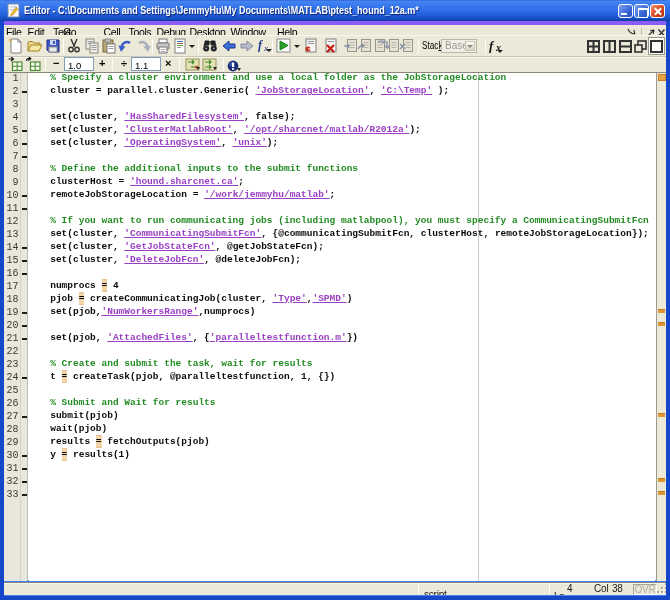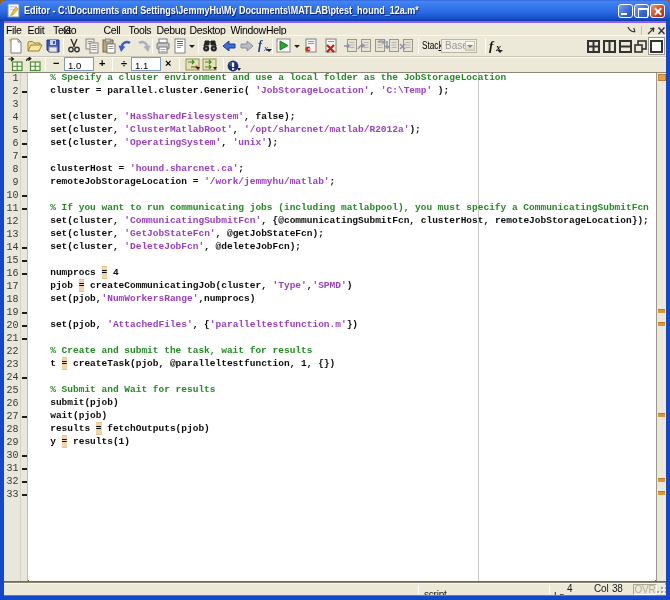--- a/index.html
+++ b/index.html
@@ -1,18 +1,18 @@
 <!DOCTYPE html>
 <html><head>
 <meta charset="utf-8">
 <style>
 * { margin:0; padding:0; box-sizing:border-box; }
 html,body { width:670px; height:600px; background:#fff; overflow:hidden; }
 body { font-family:"Liberation Sans", sans-serif; }
-.win { position:absolute; left:0; top:0; width:670px; height:600px; background:#a16207; }
+.win { position:absolute; left:0; top:0; width:670px; height:600px; background:#3b82f6; }
 
 .bL { position:absolute; left:0; top:21px; width:4px; bottom:0; background:#1548c9; }
 .bR { position:absolute; right:0; top:21px; width:4px; bottom:0; background:#1548c9; }
 .bB { position:absolute; left:0; bottom:0; height:5px; width:670px; background:#1548c9; }
 .bB .hi { position:absolute; left:4px; right:4px; top:0; height:1px; background:#4a80e8; }
 
 .title { position:absolute; left:0; top:0; width:670px; height:21px;
   background:linear-gradient(180deg,#2f62d8 0%,#4585f2 6%,#3a7bee 22%,#2b6be6 55%,#1850c8 88%,#0e3c9e 100%);
   border-radius:6px 6px 0 0; }
 .title .txt { position:absolute; left:24px; top:4px; color:#fff; font-size:11px; font-weight:bold;
@@ -23,21 +23,21 @@
 .tbtn.min { left:618px; background:linear-gradient(135deg,#7ba0f2 0%,#3a68d8 60%,#2550b8 100%); }
 .tbtn.max { left:634px; background:linear-gradient(135deg,#7ba0f2 0%,#3a68d8 60%,#2550b8 100%); }
 .tbtn.cls { left:650px; background:linear-gradient(135deg,#ef9679 0%,#d9451d 55%,#a92d0b 100%); }
 .tbtn.min:after { content:""; position:absolute; left:2px; bottom:2px; width:6px; height:2px; background:#fff; }
 .tbtn.max:after { content:""; position:absolute; left:3px; top:3px; width:8px; height:7px;
   border:1px solid #fff; border-top:2px solid #fff; }
 .tbtn.cls:before, .tbtn.cls:after { content:""; position:absolute; left:6px; top:2px; width:2px; height:9px; background:#fff; }
 .tbtn.cls:before { transform:rotate(45deg); }
 .tbtn.cls:after { transform:rotate(-45deg); }
 
-.menu { position:absolute; left:0; right:4px; top:21px; height:14px; background:#ece9d8; font-size:10.5px; letter-spacing:-0.35px; color:#000; border-top:2px solid #8b5cf6; }
+.menu { position:absolute; left:0; right:4px; top:21px; height:14px; background:#ece9d8; font-size:10.5px; letter-spacing:-0.35px; color:#000; border-top:4px solid #8b5cf6; }
 .menu span { position:absolute; top:0.5px; }
 .menu u { text-decoration:underline; }
 
 .tb1 { position:absolute; left:0; right:4px; top:35px; height:21px; background:#ece9d8; border-top:1px solid #f7f6ef; }
 .tb2 { position:absolute; left:0; right:4px; top:56px; height:16px; background:#ece9d8; border-top:1px solid #c9c6b6; box-shadow:inset 0 1px 0 #f7f6ef; }
 .grip { position:absolute; width:3px; background-image:radial-gradient(circle at 1px 1px,#b8b5a4 1px,transparent 1.2px); background-size:3px 3px; }
 .sep { position:absolute; width:1px; background:#c6c3b2; border-right:1px solid #fdfcf7; }
 .ic { position:absolute; }
 .dd { position:absolute; width:0; height:0; border-left:3px solid transparent; border-right:3px solid transparent; border-top:3px solid #222; }
 .lbl { position:absolute; font-size:11px; color:#000; }
@@ -46,21 +46,21 @@
 .gutter { position:absolute; left:0; top:0; width:24px; height:508px; background:#e9e7db; border-right:1px solid #c0beb0; }
 .gutNums { position:absolute; left:0; top:-1.5px; width:14.5px; text-align:right; font-family:"Liberation Mono",monospace; font-size:10px; line-height:13px; color:#3a3a32; white-space:pre; }
 .gutDash { position:absolute; left:0; top:0; width:28px; height:508px; }
 .gutDash i { position:absolute; left:17.5px; width:5.5px; height:2px; background:#1c1c1c; }
 .gutDiv { position:absolute; left:16px; top:0; width:1px; height:508px; background:#d4d2c6; }
 .codewrap { position:absolute; left:25px; top:0; right:11px; height:508px; background:#fff; overflow:hidden; }
 .colline { position:absolute; left:449px; top:0; width:1px; height:508px; background:#c9c9c9; }
 pre.code { position:absolute; left:0; top:-2px; font-family:"Liberation Mono",monospace; font-size:9.5px; font-weight:bold;
   line-height:13px; color:#0a0a0a; padding-left:21.2px; }
 pre.code .c { color:#228b22; }
-pre.code .s { color:#9a3fc4; }
+pre.code .s { color:#9a3fc4;text-decoration:underline; }
 pre.code .hl { background:#f1d4a8; box-shadow:0 -1px 0 #eac28e, 0 1px 0 #eac28e; }
 
 .mlint { position:absolute; right:0; top:0; width:10px; height:508px; background:#ece9d8; border-left:1px solid #9a988a; }
 .mlint .top { position:absolute; left:1px; top:1px; width:8px; height:7px; background:#e8a33c; border:1px solid #c28030; }
 .mlint .tick { position:absolute; left:1px; width:7px; height:4px; background:#dd9733; border-top:1px solid #c07818; }
 
 .status { position:absolute; left:4px; right:4px; top:582px; height:13px; background:#ece9d8; border-top:1px solid #898775; box-shadow:inset 0 1px 0 #f7f6ef; font-size:10px; letter-spacing:-0.2px; color:#1a1a1a; }
 .status .vsep { position:absolute; top:2px; bottom:1px; width:1px; background:#aca899; border-right:1px solid #fff; }
 .ovr { position:absolute; left:629px; top:1px; width:24px; height:11px; border:1px solid #aca899; border-bottom-color:#fff; border-right-color:#fff; color:#b2af9e; font-size:10px; text-align:center; line-height:10px; }
 </style>
@@ -84,21 +84,21 @@
   <div class="menu">
     <span style="left:6px"><u>F</u>ile</span>
     <span style="left:27.5px"><u>E</u>dit</span>
     <span style="left:53px"><u>T</u>ext</span>
     <span style="left:63px"><u>G</u>o</span>
     <span style="left:103.5px"><u>C</u>ell</span>
     <span style="left:128.5px"><u>T</u>ools</span>
     <span style="left:156.5px"><u>D</u>ebug</span>
     <span style="left:189.5px">Des<u>k</u>top</span>
     <span style="left:230.5px"><u>W</u>indow</span>
-    <span style="left:266px"><u>H</u>elp</span>
+    <span style="left:277px"><u>H</u>elp</span>
     <svg style="position:absolute;left:626px;top:3px" width="40" height="10" viewBox="0 0 40 10">
       <path d="M2,1 Q3.5,5.5 9,6 M9,6 l-4.2,-1 M9,6 l-1.2,-4" stroke="#333" stroke-width="1.1" fill="none"></path>
       <line x1="15.5" y1="0" x2="15.5" y2="10" stroke="#c2bfae"></line>
       <path d="M22,8 L28,2 M28,2 l-4,0.8 M28,2 l-0.8,4" stroke="#333" stroke-width="1.1" fill="none"></path>
       <path d="M32.5,1.5 L38.5,8 M38.5,1.5 L32.5,8" stroke="#333" stroke-width="1.4" fill="none"></path>
     </svg>
   </div>
   <div class="tb1" id="tb1">
       <div class="grip" style="left:1px;top:3px;height:15px"></div>
       <span class="ic" style="left:8px;top:2px;width:16px;height:16px"><svg width="16" height="16" viewBox="0 0 16 16">
@@ -377,20 +377,21 @@
     </div>
     <div class="codewrap">
       <div class="colline"></div>
       <pre class="code" id="code"><span class="c">% Specify a cluster environment and use a local folder as the JobStorageLocation</span>
 cluster = parallel.cluster.Generic( <span class="s">'JobStorageLocation'</span>, <span class="s">'C:\Temp'</span> );
 
 set(cluster, <span class="s">'HasSharedFilesystem'</span>, false);
 set(cluster, <span class="s">'ClusterMatlabRoot'</span>, <span class="s">'/opt/sharcnet/matlab/R2012a'</span>);
 set(cluster, <span class="s">'OperatingSystem'</span>, <span class="s">'unix'</span>);
 
+<span class="c">% Define the additional inputs to the submit functions</span>
 clusterHost = <span class="s">'hound.sharcnet.ca'</span>;
 remoteJobStorageLocation = <span class="s">'/work/jemmyhu/matlab'</span>;
 
 <span class="c">% If you want to run communicating jobs (including matlabpool), you must specify a CommunicatingSubmitFcn</span>
 set(cluster, <span class="s">'CommunicatingSubmitFcn'</span>, {@communicatingSubmitFcn, clusterHost, remoteJobStorageLocation});
 set(cluster, <span class="s">'GetJobStateFcn'</span>, @getJobStateFcn);
 set(cluster, <span class="s">'DeleteJobFcn'</span>, @deleteJobFcn);
 
 numprocs <span class="hl">=</span> 4
 pjob <span class="hl">=</span> createCommunicatingJob(cluster, <span class="s">'Type'</span>,<span class="s">'SPMD'</span>)

